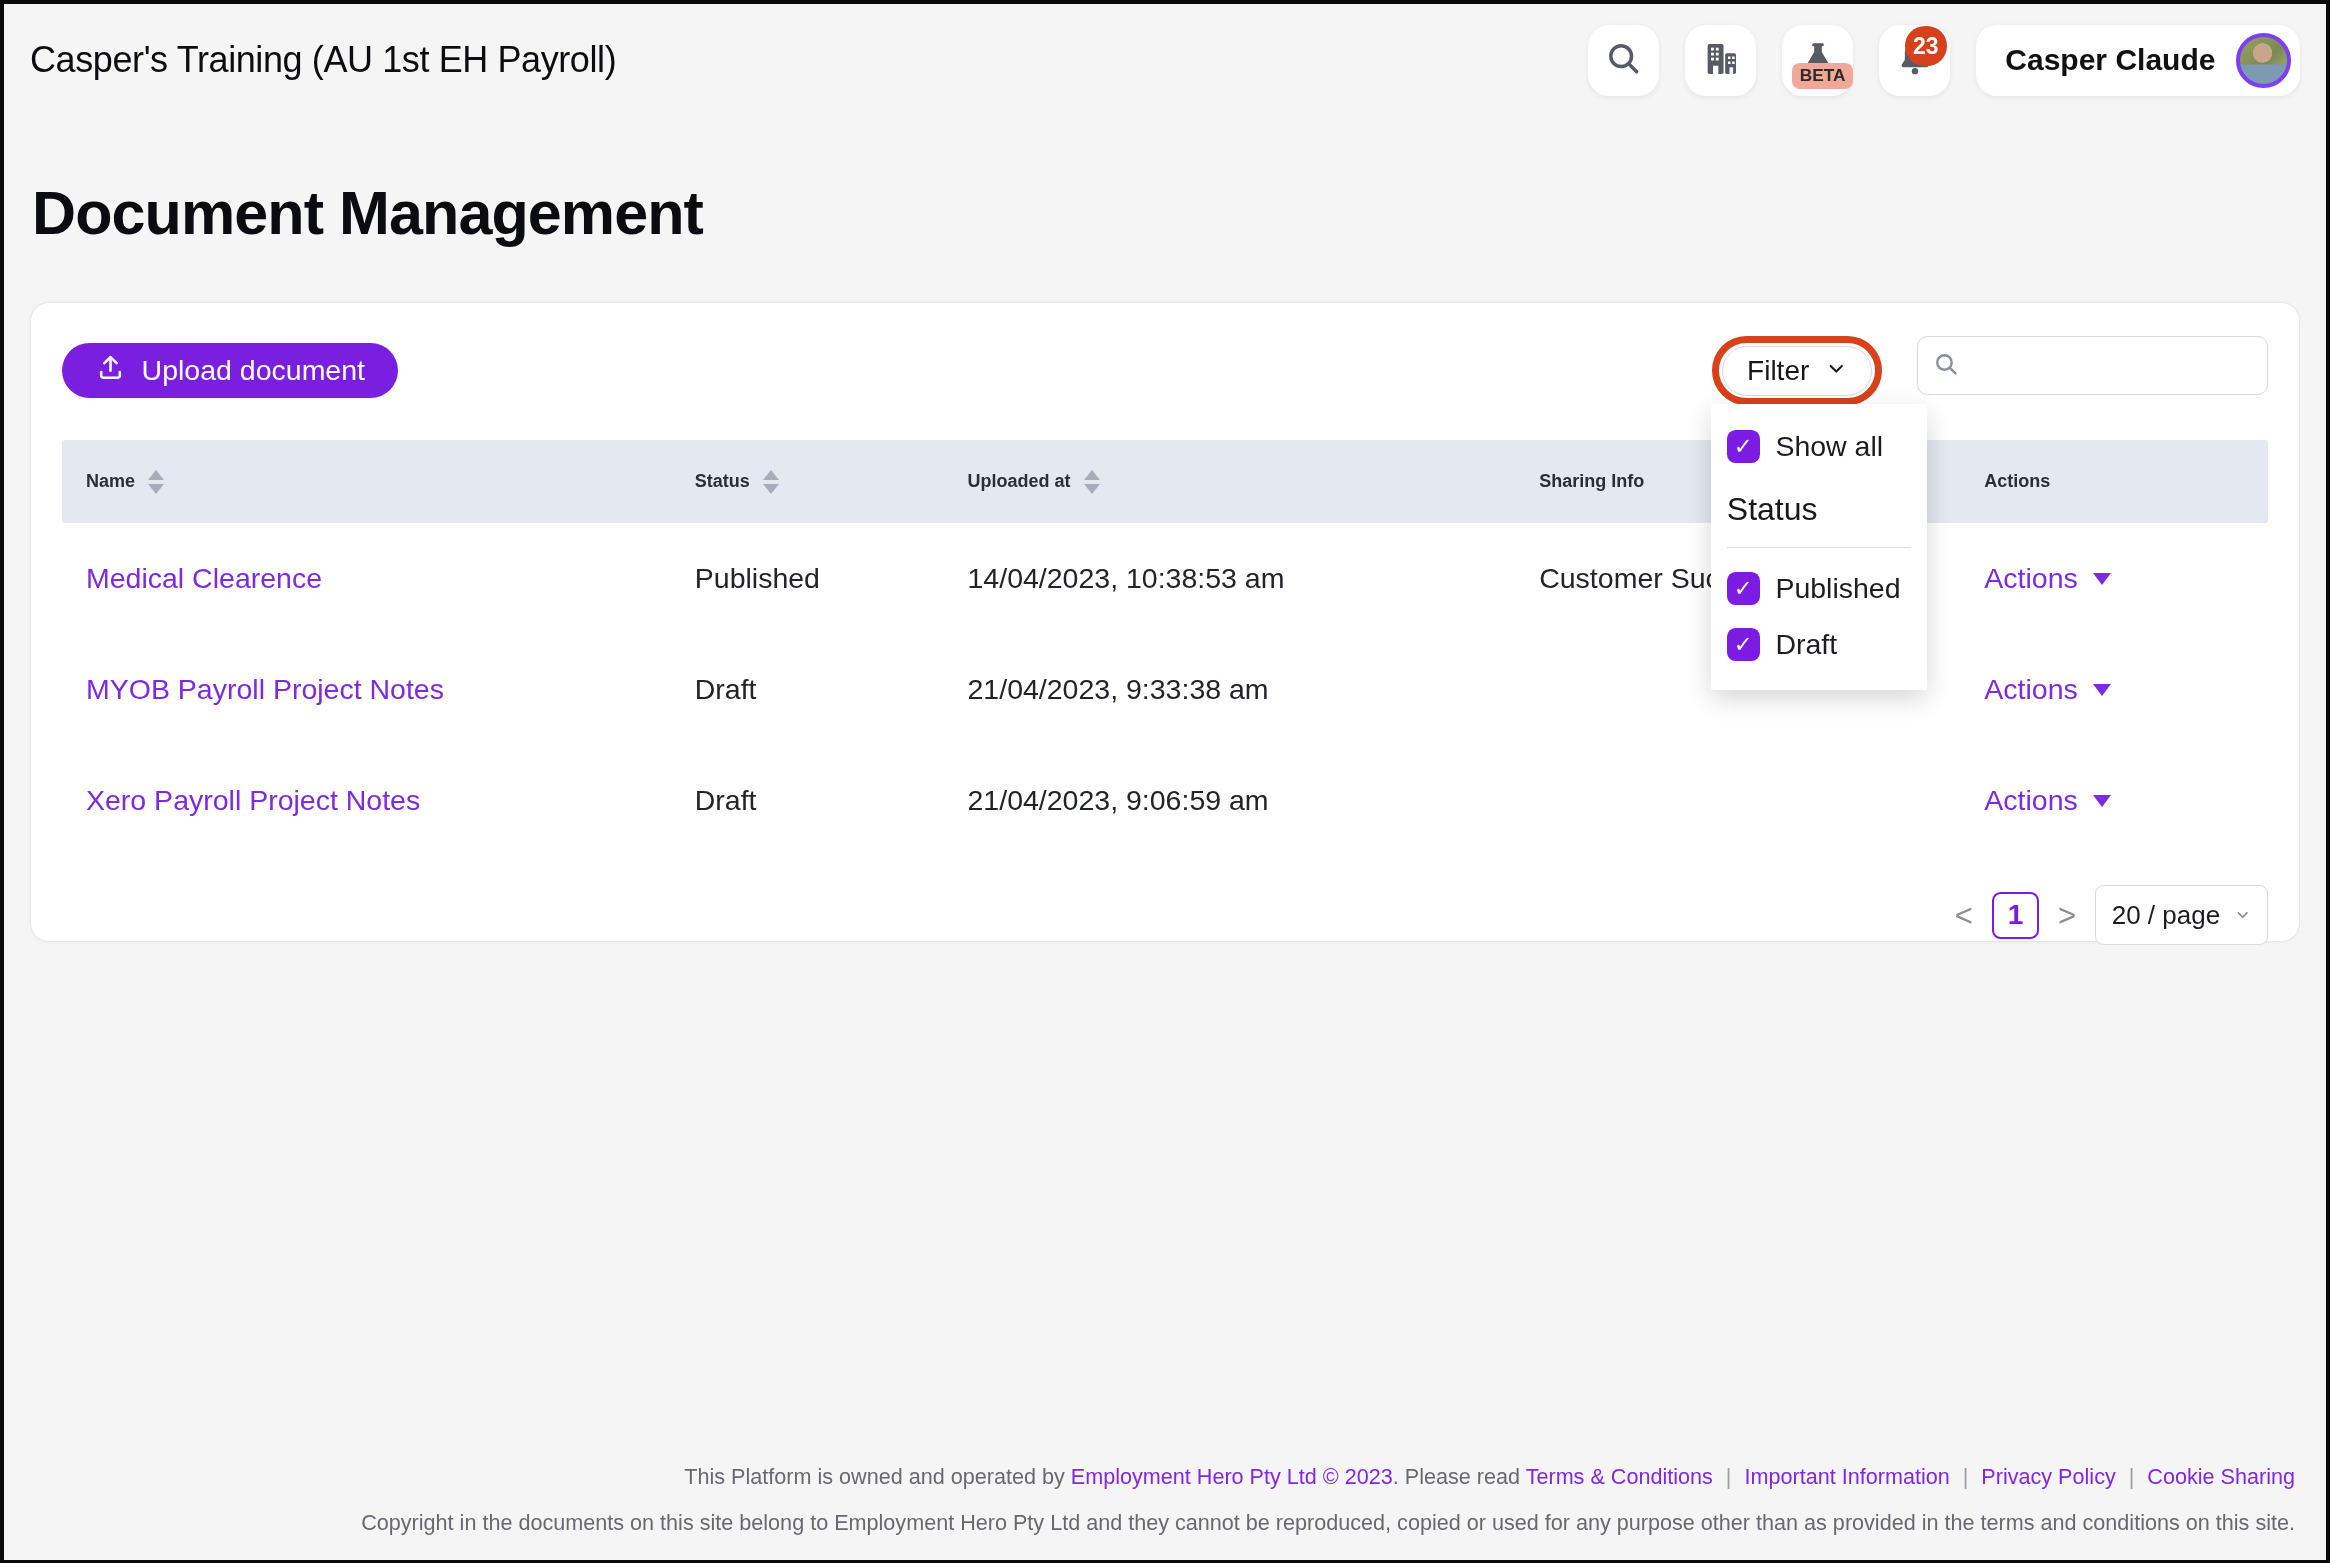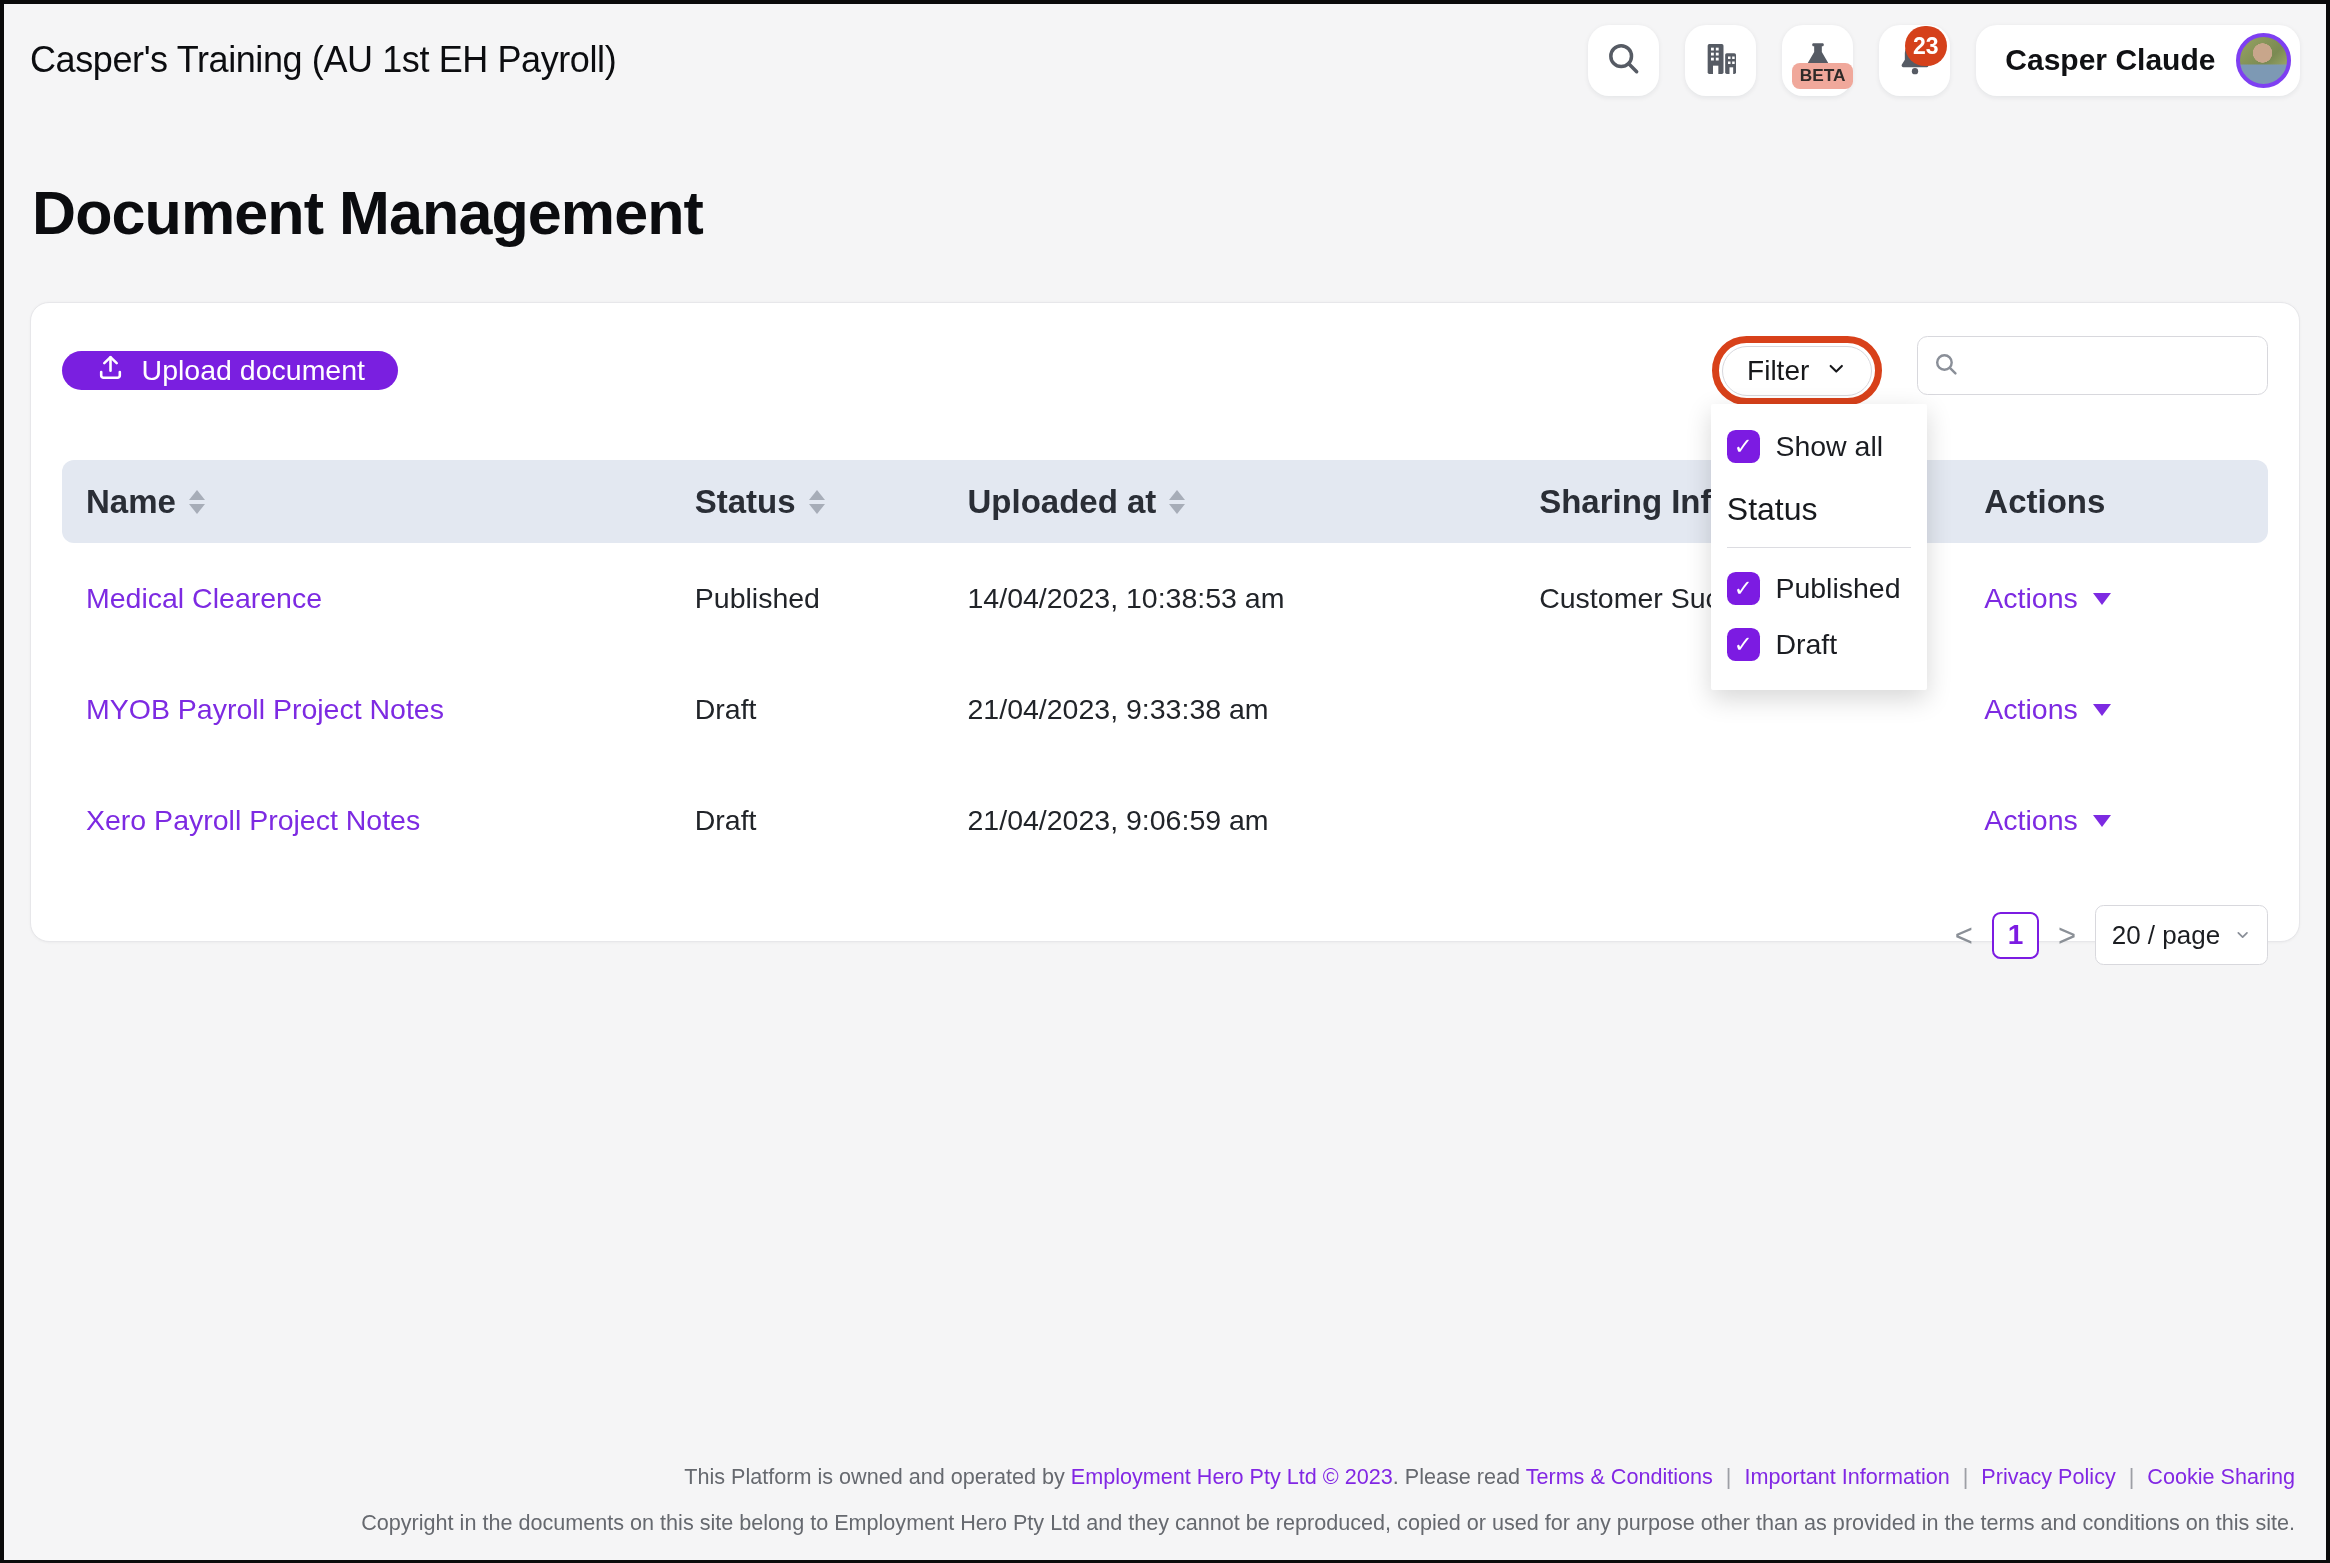--- a/index.html
+++ b/index.html
@@ -78,21 +78,21 @@
     height: 640px;
     background: #fff;
     border: 0.9px solid #e7e7ea;
     border-radius: 19px;
     box-shadow: 0 0.9px 2.6px rgba(0,0,0,.04);
     padding: 33px 31px 0;
   }
 
   .toolbar { display: flex; align-items: center; justify-content: space-between; position: relative; z-index: 6; }
   .upload-btn {
-    height: 39px; border: none; border-radius: 28px;
+    height: 55px; border: none; border-radius: 28px;
     background: #7a1fe0; color: #fff;
     font-size: 28.5px; font-family: inherit;
     display: flex; align-items: center; gap: 15.6px;
     padding: 0 33px; cursor: pointer;
   }
   .upload-btn svg { width: 31px; height: 31px; }
 
   .toolbar-right { position: relative; display: flex; align-items: flex-start; gap: 35px; }
   .filter-ring {
     border: 7.8px solid #d8411a; border-radius: 40px; padding: 2.6px;
@@ -111,27 +111,27 @@
     display: flex; align-items: center; gap: 10.4px; padding: 0 14px;
   }
   .search-box svg { width: 29px; height: 29px; flex: 0 0 auto; }
   .search-box input {
     border: none; outline: none; width: 100%;
     font-size: 26px; font-family: inherit; color: #1f2228; background: transparent;
   }
 
   
   .thead {
-    margin-top: 55px; height: 83px;
-    background: #e3e8f1; border-radius: 12px;
+    margin-top: 35px; height: 83px;
+    background: #e3e8f1; border-radius: 3px;
     display: grid;
     grid-template-columns: 27.9% 12.5% 26.2% 20.4% 1fr;
     align-items: center;
     padding-left: 24px;
-    font-size: 33px; font-weight: 700; color: #2a2e36;
+    font-size: 18px; font-weight: 700; color: #2a2e36;
   }
   .th { display: flex; align-items: center; gap: 13px; }
   .sort { display: flex; flex-direction: column; gap: 4.3px; }
   .sort .up   { width: 0; height: 0; border-left: 8.6px solid transparent; border-right: 8.6px solid transparent; border-bottom: 10.4px solid #a7adb8; }
   .sort .down { width: 0; height: 0; border-left: 8.6px solid transparent; border-right: 8.6px solid transparent; border-top: 10.4px solid #a7adb8; }
 
   .trow {
     height: 111px;
     display: grid;
     grid-template-columns: 27.9% 12.5% 26.2% 20.4% 1fr;

